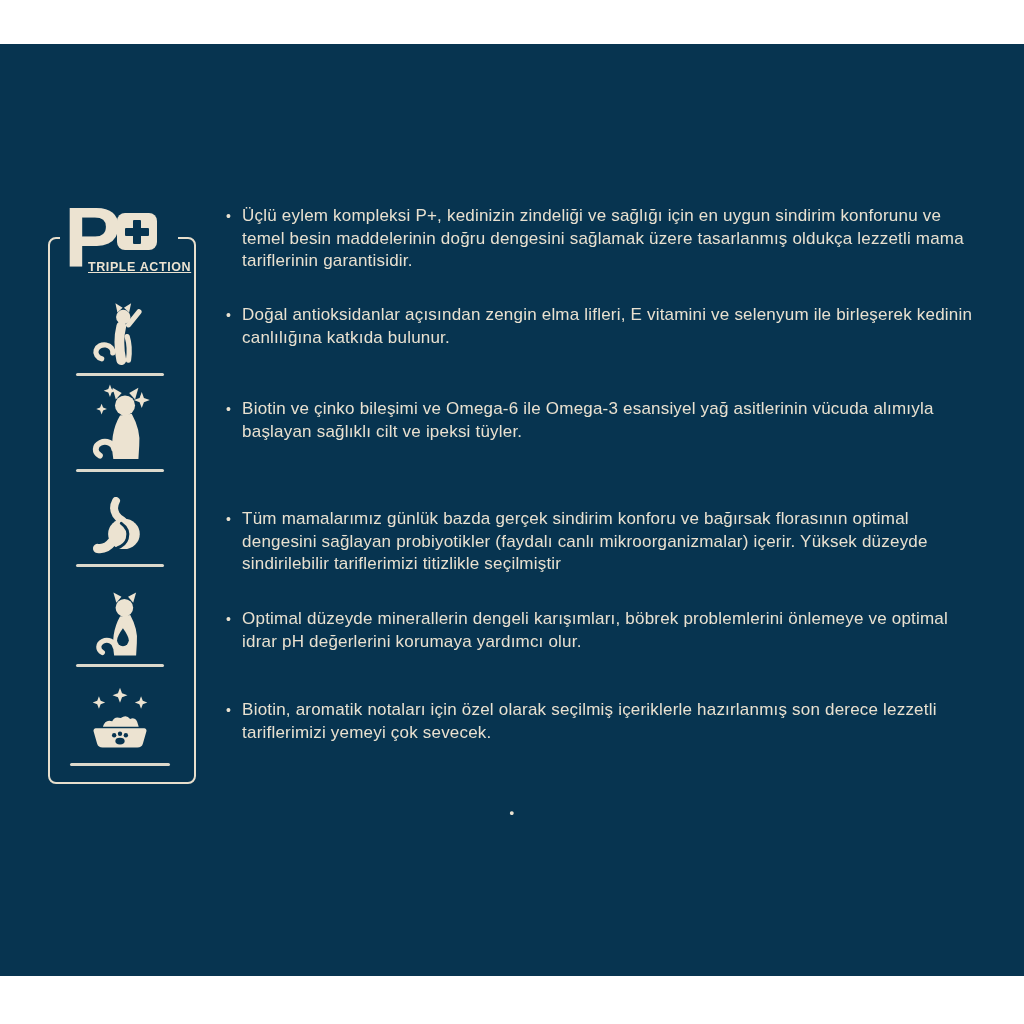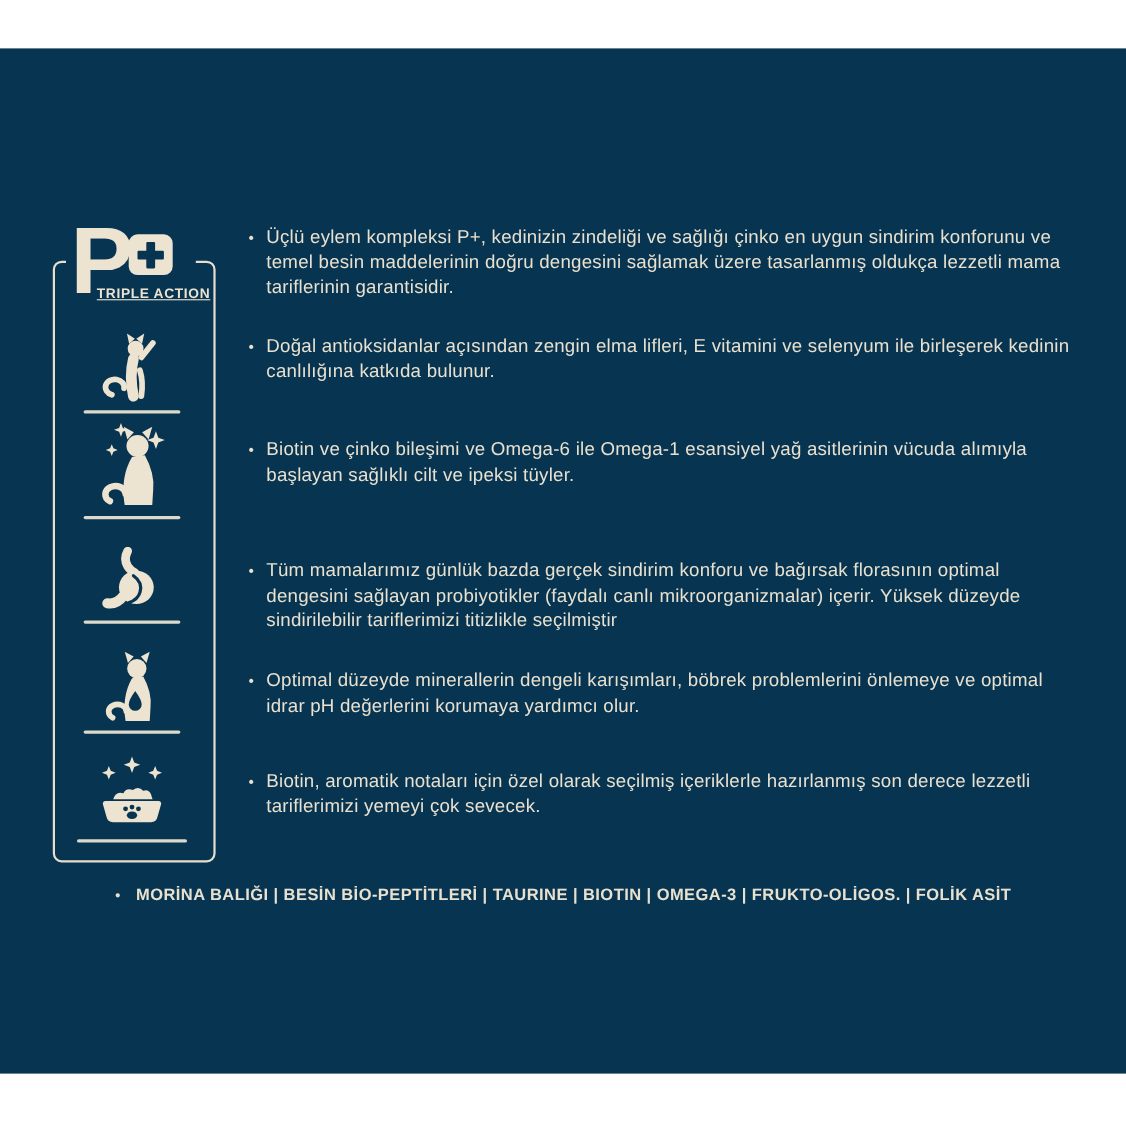--- a/index.html
+++ b/index.html
@@ -157,41 +157,40 @@
         <circle cx="50" cy="61" r="2.8"></circle>
         <circle cx="57.5" cy="63" r="2.8"></circle>
         <ellipse cx="50" cy="70.5" rx="6" ry="4.4"></ellipse>
       </g>
     </svg>
     <div class="underline"></div>
   </div>
 
   <div class="bullet b1">
     <span class="dot">•</span>
-    <span>Üçlü eylem kompleksi P+, kedinizin zindeliği ve sağlığı çinko en uygun sindirim konforunu ve temel besin maddelerinin doğru dengesini sağlamak üzere tasarlanmış oldukça lezzetli mama tariflerinin garantisidir.</span>
+    <span>Üçlü eylem kompleksi P+, kedinizin zindeliği ve sağlığı için en uygun sindirim konforunu ve temel besin maddelerinin doğru dengesini sağlamak üzere tasarlanmış oldukça lezzetli mama tariflerinin garantisidir.</span>
   </div>
   <div class="bullet b2">
     <span class="dot">•</span>
     <span>Doğal antioksidanlar açısından zengin elma lifleri, E vitamini ve selenyum ile birleşerek kedinin canlılığına katkıda bulunur.</span>
   </div>
   <div class="bullet b3">
     <span class="dot">•</span>
-    <span>Biotin ve çinko bileşimi ve Omega-6 ile Omega-1 esansiyel yağ asitlerinin vücuda alımıyla başlayan sağlıklı cilt ve ipeksi tüyler.</span>
+    <span>Biotin ve çinko bileşimi ve Omega-6 ile Omega-3 esansiyel yağ asitlerinin vücuda alımıyla başlayan sağlıklı cilt ve ipeksi tüyler.</span>
   </div>
   <div class="bullet b4">
     <span class="dot">•</span>
     <span>Tüm mamalarımız günlük bazda gerçek sindirim konforu ve bağırsak florasının optimal dengesini sağlayan probiyotikler (faydalı canlı mikroorganizmalar) içerir. Yüksek düzeyde sindirilebilir tariflerimizi titizlikle seçilmiştir</span>
   </div>
   <div class="bullet b5">
     <span class="dot">•</span>
     <span>Optimal düzeyde minerallerin dengeli karışımları, böbrek problemlerini önlemeye ve optimal idrar pH değerlerini korumaya yardımcı olur.</span>
   </div>
   <div class="bullet b6">
     <span class="dot">•</span>
     <span>Biotin, aromatik notaları için özel olarak seçilmiş içeriklerle hazırlanmış son derece lezzetli tariflerimizi yemeyi çok sevecek.</span>
   </div>
 
   <div class="ingredients">
     <span class="dot">•</span>
-    <span>MORİNA BALIĞI | BESİN BİO-PEPTİTLERİ | TAURINE | BIOTIN | OMEGA-3 | FRUKTO-OLİGOS. | FOLİK ASİT</span>
   </div>
 
 </div>
 
 </body></html>

